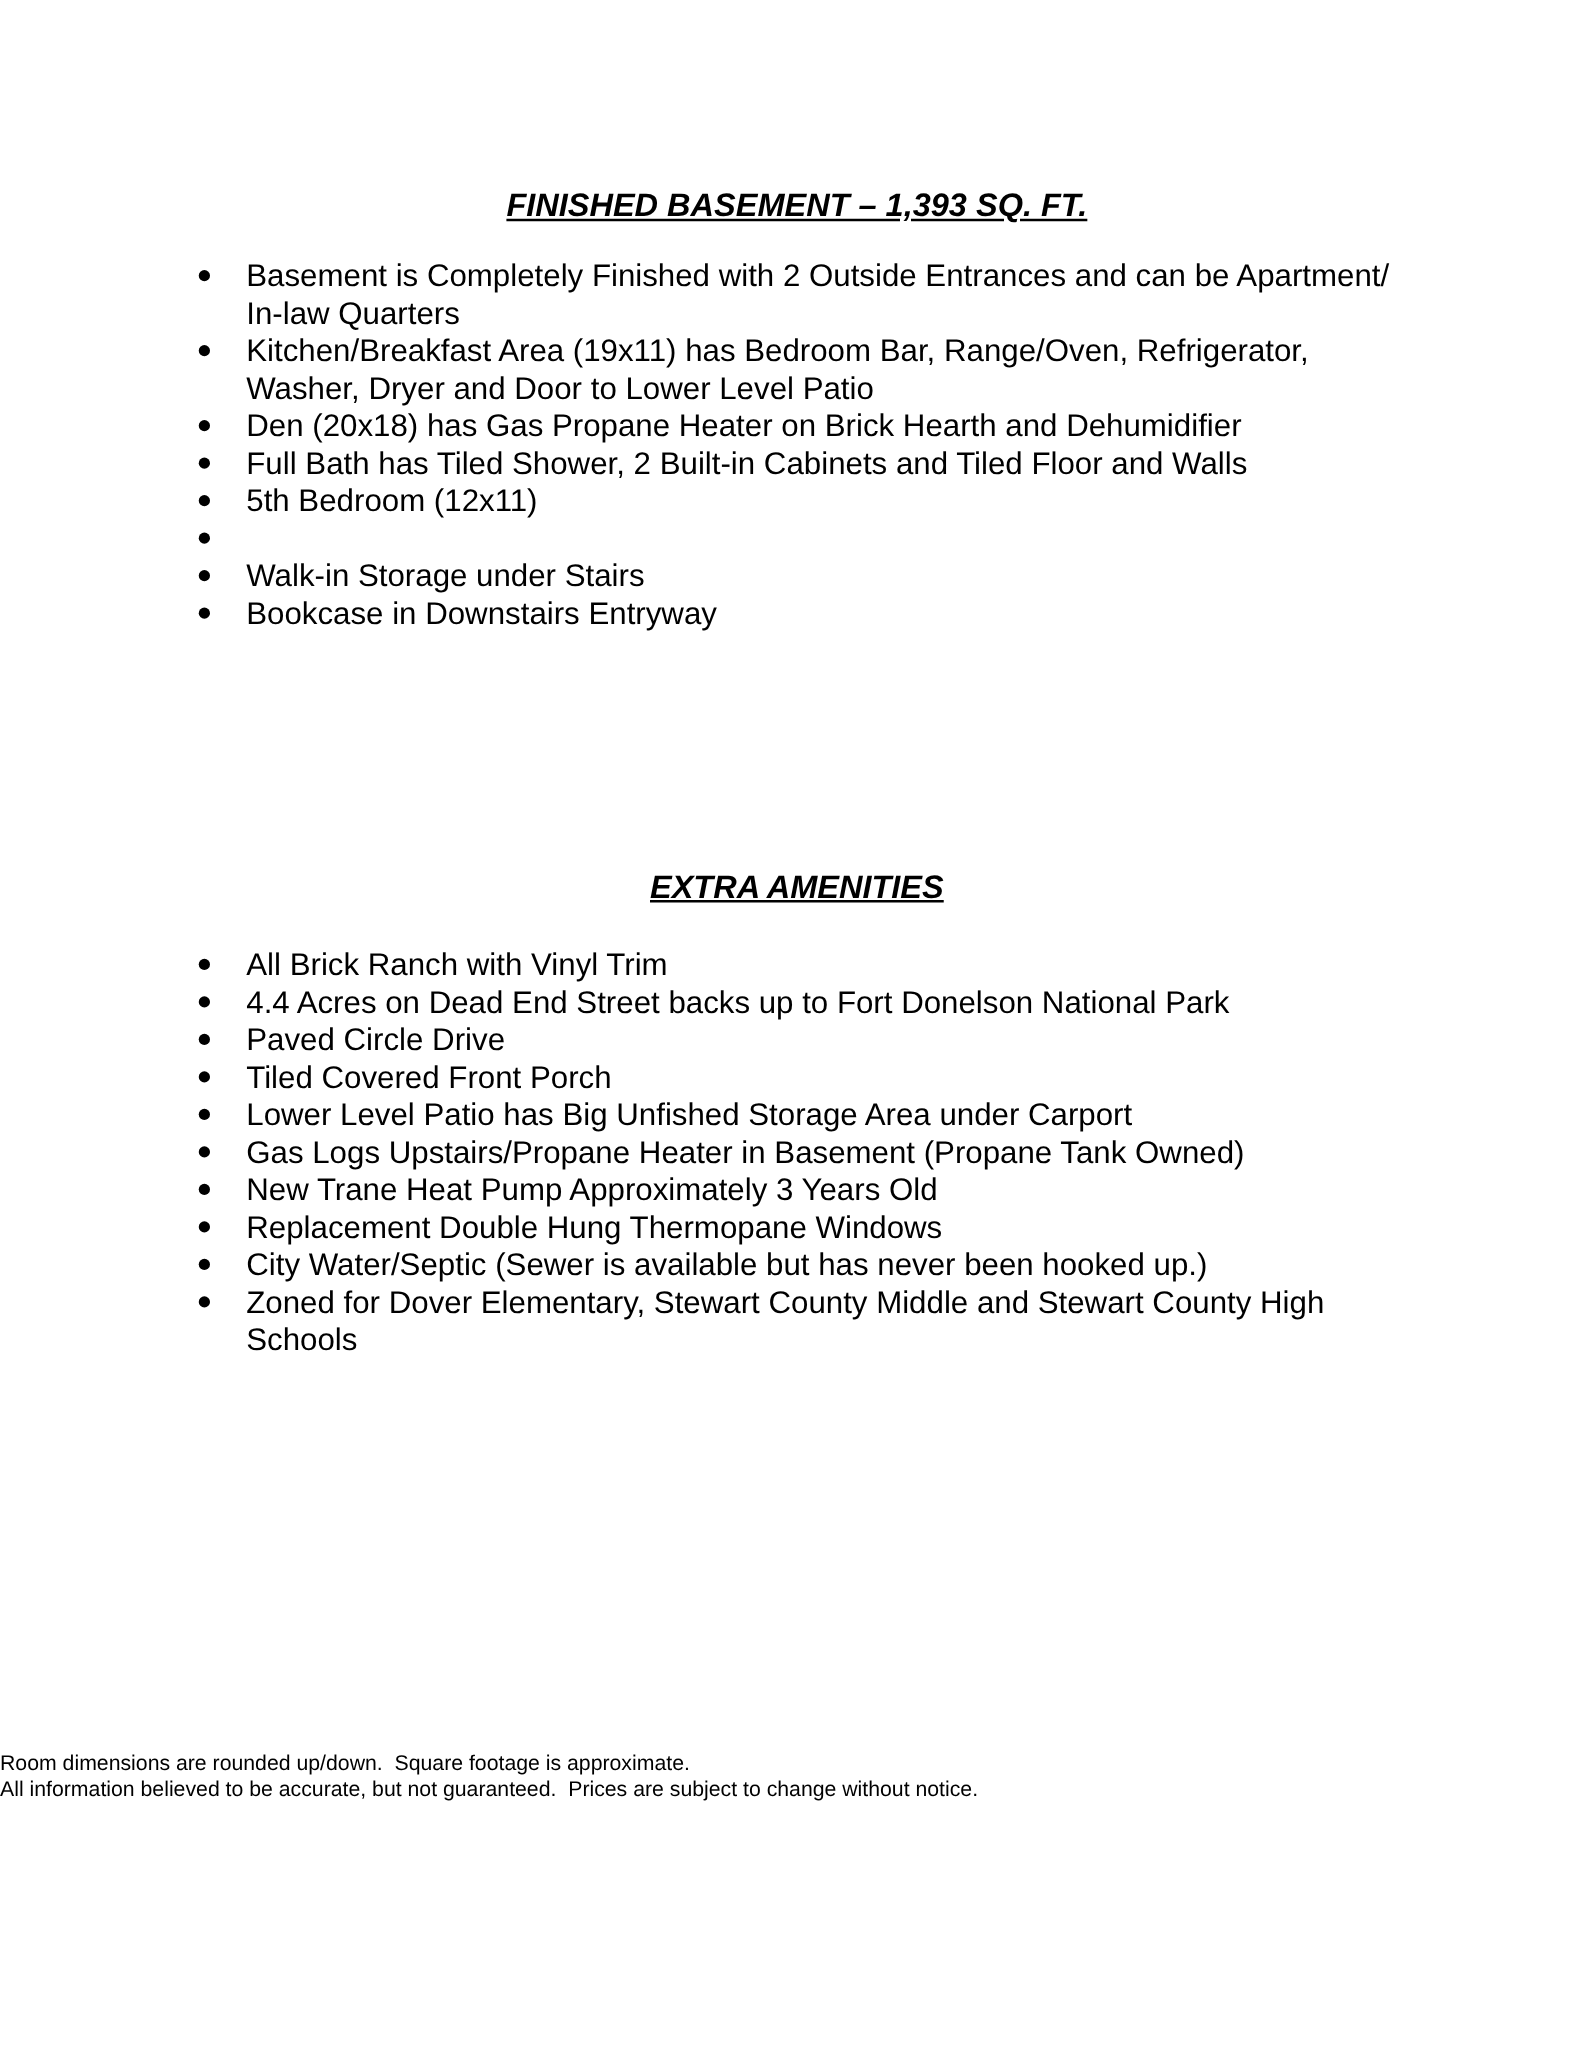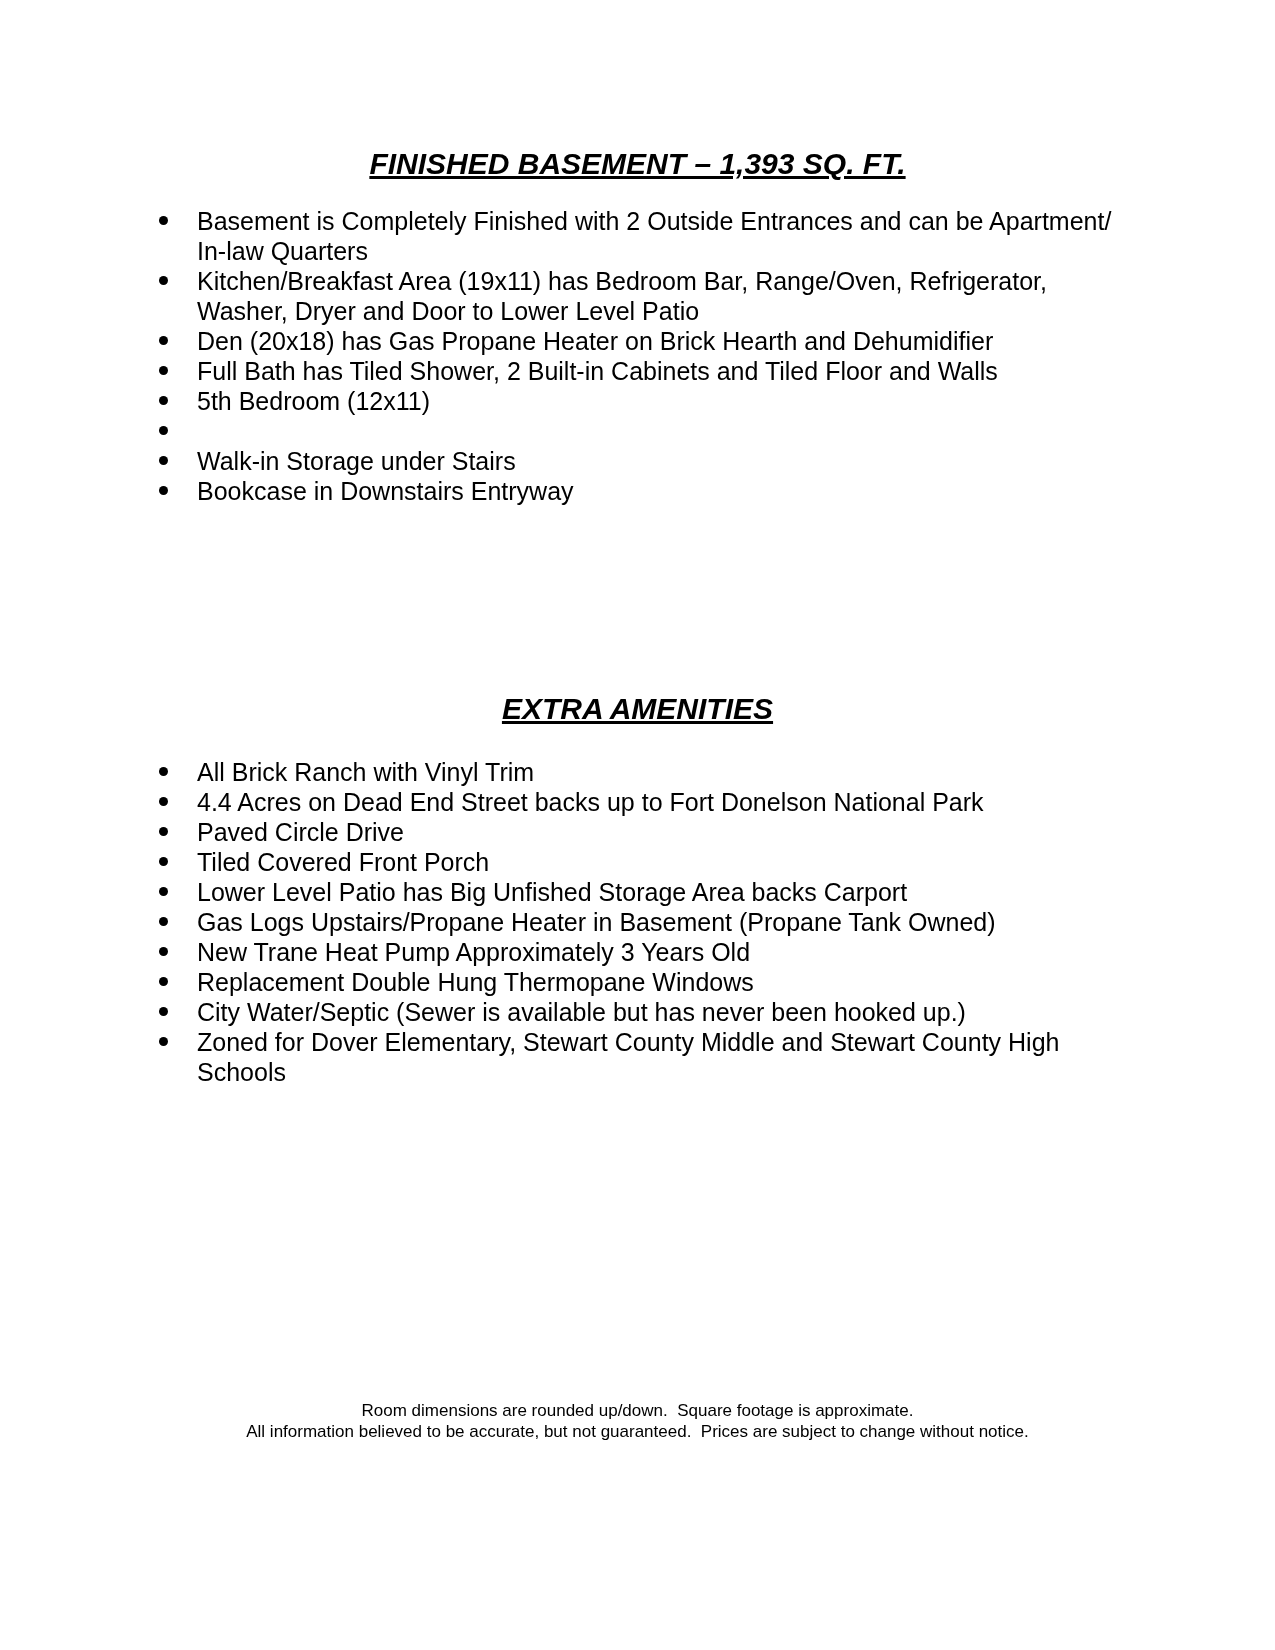--- a/index.html
+++ b/index.html
@@ -14,21 +14,21 @@
     background: #ffffff;
     color: #000000;
     font-family: "Liberation Sans", "DejaVu Sans", sans-serif;
     overflow: hidden;
   }
   .section-heading {
     position: absolute;
     left: 0;
     width: 1275px;
     text-align: center;
-    font-size: 30px;
+    font-size: 26px;
     line-height: 30px;
     font-weight: bold;
     font-style: italic;
     text-decoration: underline;
     white-space: pre;
   }
   .heading-1 { top: 149px; }
   .heading-2 { top: 694px; }
   ul.bullet-list {
     position: absolute;
@@ -57,21 +57,21 @@
     background: #000000;
   }
   ul.bullet-list .txt {
     white-space: pre-line;
   }
   .footer {
     position: absolute;
     top: 1400px;
     left: 0;
     width: 1275px;
-    text-align: center;
+    text-align: left;
     font-size: 17px;
     line-height: 21px;
   }
   .footer div {
     white-space: pre-wrap;
   }
 </style>
 </head>
 <body>
 
@@ -129,21 +129,21 @@
       <li>
       <span class="dot"></span>
       <span class="txt">Paved Circle Drive</span>
     </li>
       <li>
       <span class="dot"></span>
       <span class="txt">Tiled Covered Front Porch</span>
     </li>
       <li>
       <span class="dot"></span>
-      <span class="txt">Lower Level Patio has Big Unfished Storage Area backs Carport</span>
+      <span class="txt">Lower Level Patio has Big Unfished Storage Area under Carport</span>
     </li>
       <li>
       <span class="dot"></span>
       <span class="txt">Gas Logs Upstairs/Propane Heater in Basement (Propane Tank Owned)</span>
     </li>
       <li>
       <span class="dot"></span>
       <span class="txt">New Trane Heat Pump Approximately 3 Years Old</span>
     </li>
       <li>

